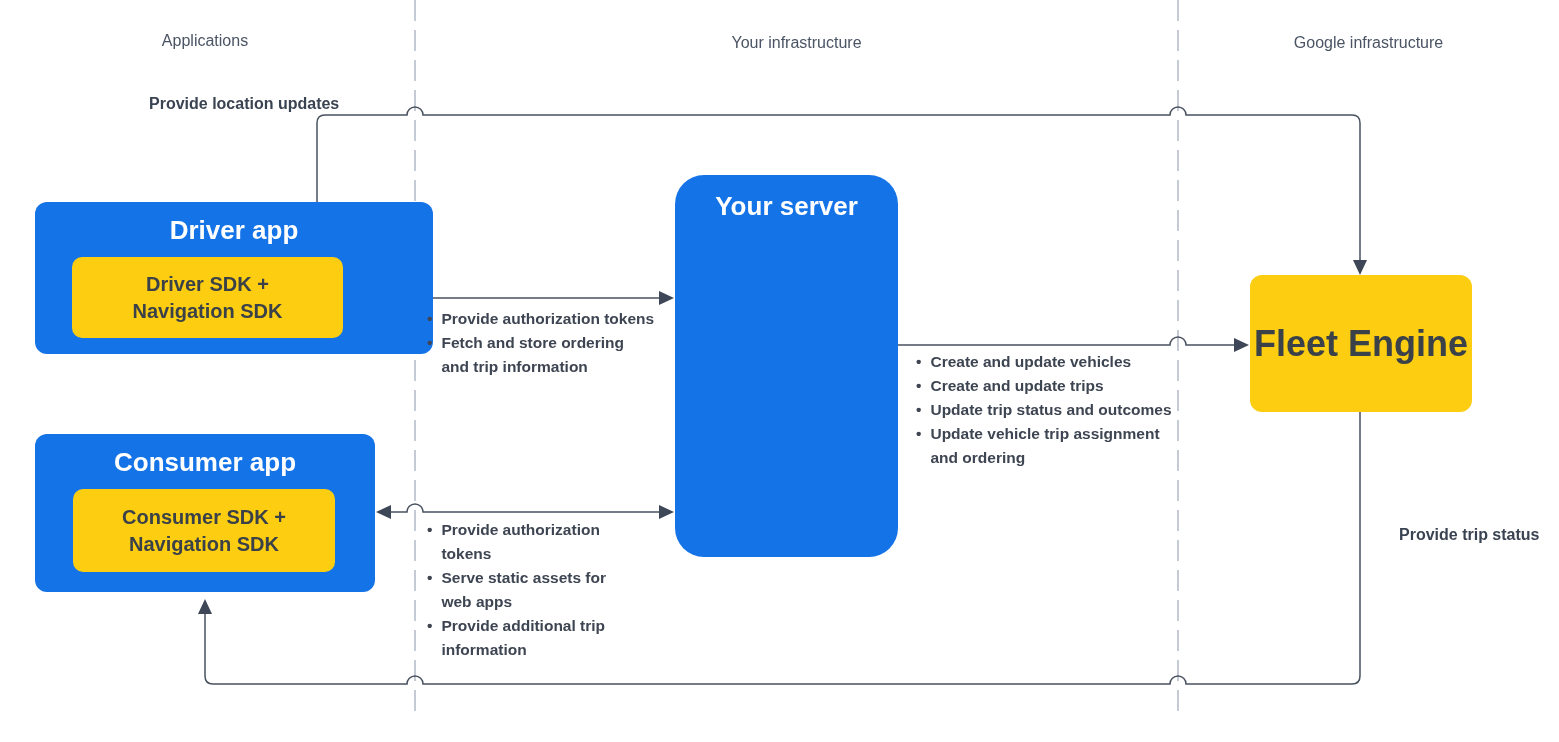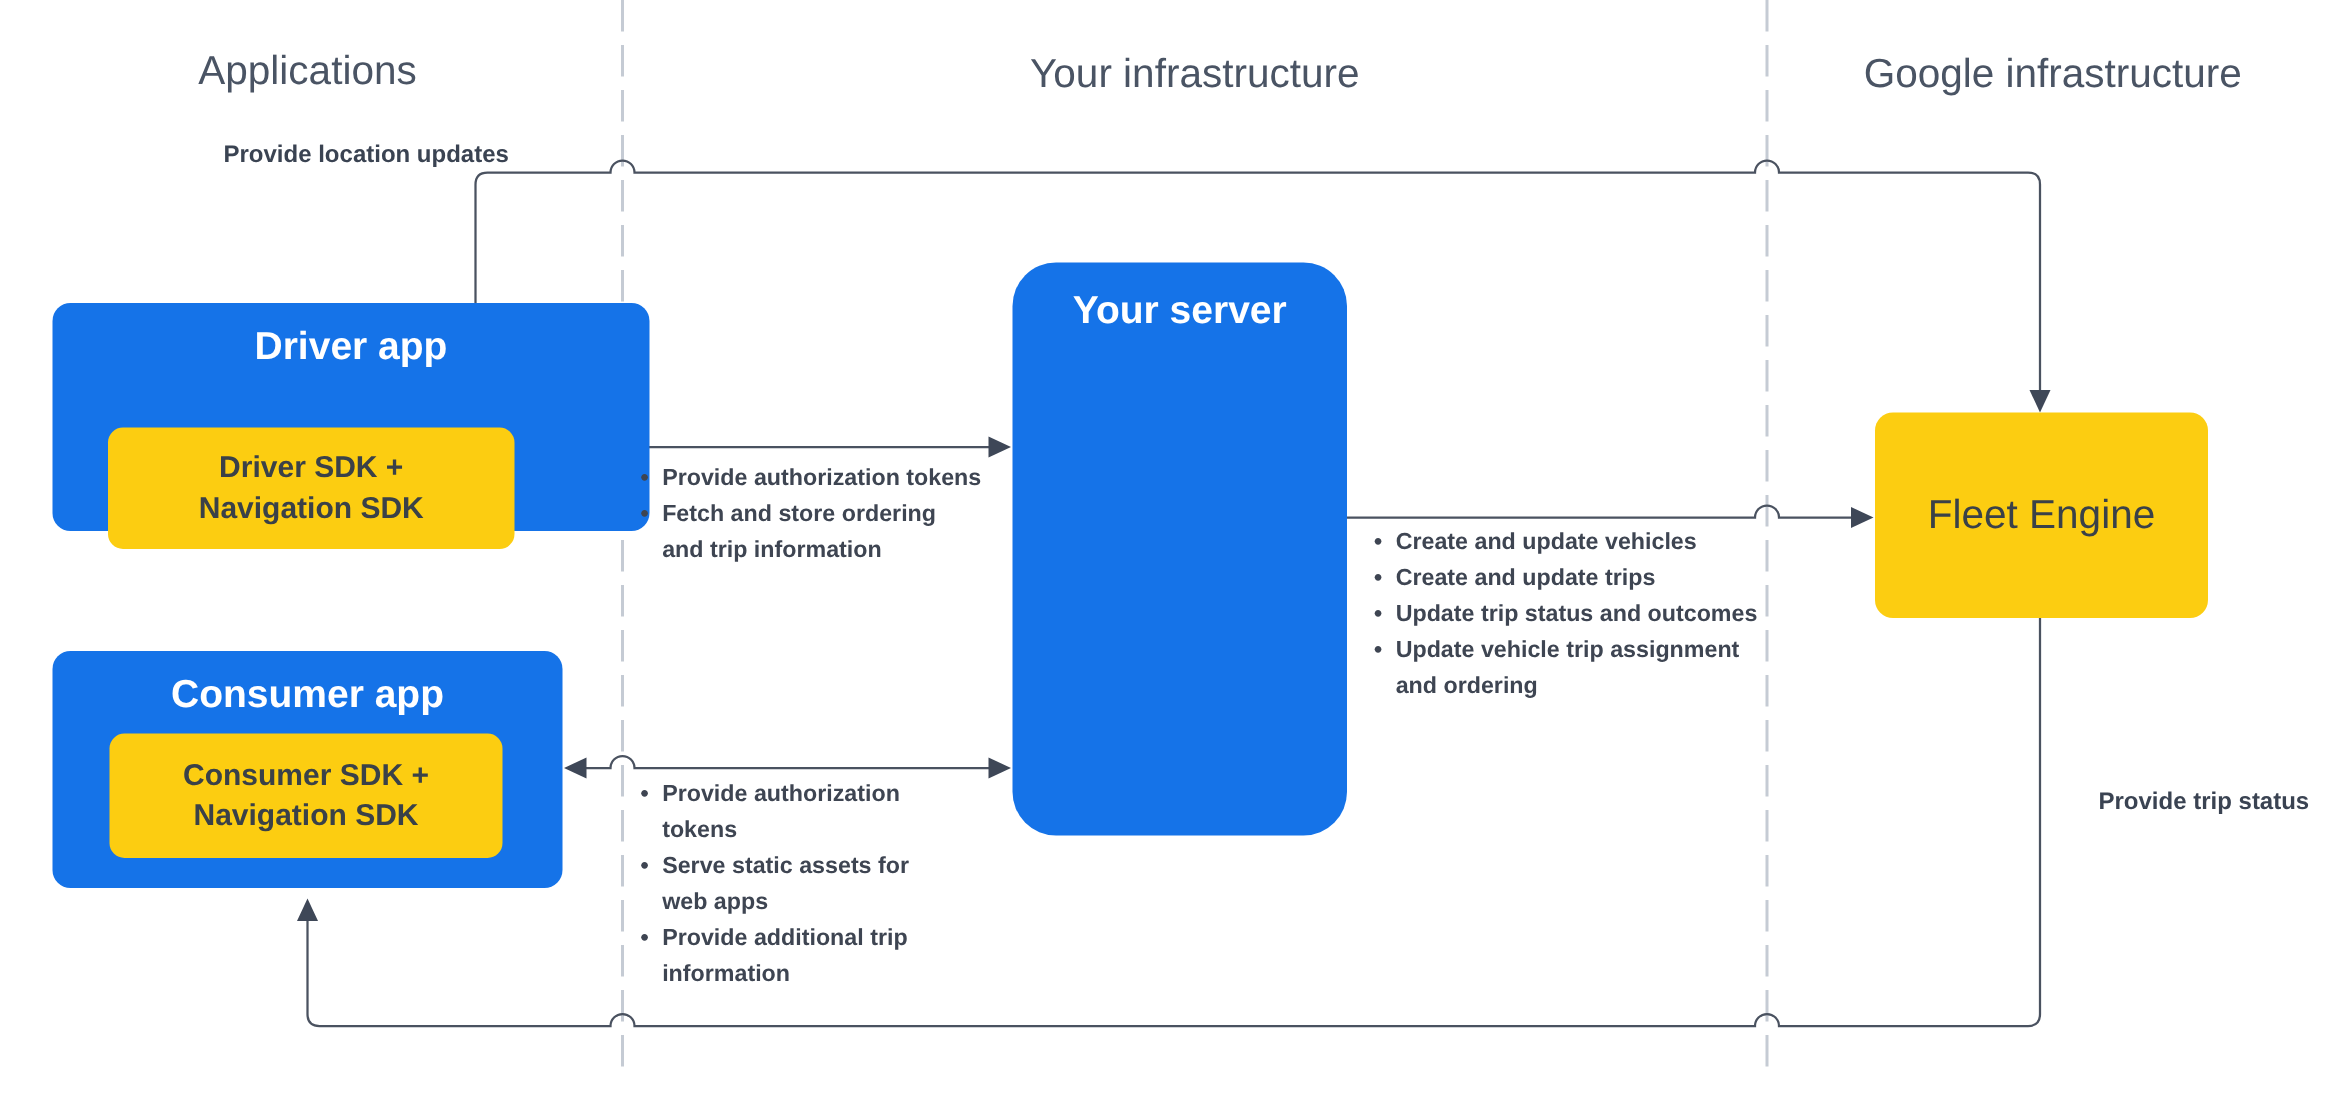--- a/index.html
+++ b/index.html
@@ -14,21 +14,21 @@
   }
   svg.wires {
     position: absolute;
     left: 0; top: 0;
     width: 1559px; height: 742px;
     pointer-events: none;
   }
   .lane-label {
     position: absolute;
     text-align: center;
-    font-size: 27px;
+    font-size: 16px;
     font-weight: 400;
     color: #4a5464;
   }
   .lane-label.apps   { left: 35px;   width: 340px; top: 32px; }
   .lane-label.yours  { left: 415px;  width: 763px; top: 34px; }
   .lane-label.google { left: 1178px; width: 381px; top: 34px; }
 
   .edge-label {
     position: absolute;
     font-size: 16px;
@@ -65,31 +65,31 @@
     border-radius: 10px;
     display: flex;
     align-items: center;
     justify-content: center;
     text-align: center;
     font-weight: 700;
     font-size: 20px;
     line-height: 1.35;
     color: #3a4148;
   }
-  .driver-app .sdk-box   { left: 37px; top: 55px; width: 271px; height: 81px; margin-top: 28px; }
+  .driver-app .sdk-box   { left: 37px; top: 55px; width: 271px; height: 81px; }
   .consumer-app .sdk-box { left: 38px; top: 55px; width: 262px; height: 83px; }
   .sdk-box span { display: inline-block; max-width: 205px; }
 
   .fleet-engine {
     left: 1250px; top: 275px; width: 222px; height: 137px;
     display: flex; align-items: center; justify-content: center;
   }
   .fleet-engine .fe-title {
-    font-weight: 400;
-    font-size: 27px;
+    font-weight: 700;
+    font-size: 36px;
     color: #3a4148;
     padding-top: 0;
   }
 
   .bullets {
     position: absolute;
     font-size: 15.5px;
     font-weight: 700;
     line-height: 24px;
     color: #3e4552;

